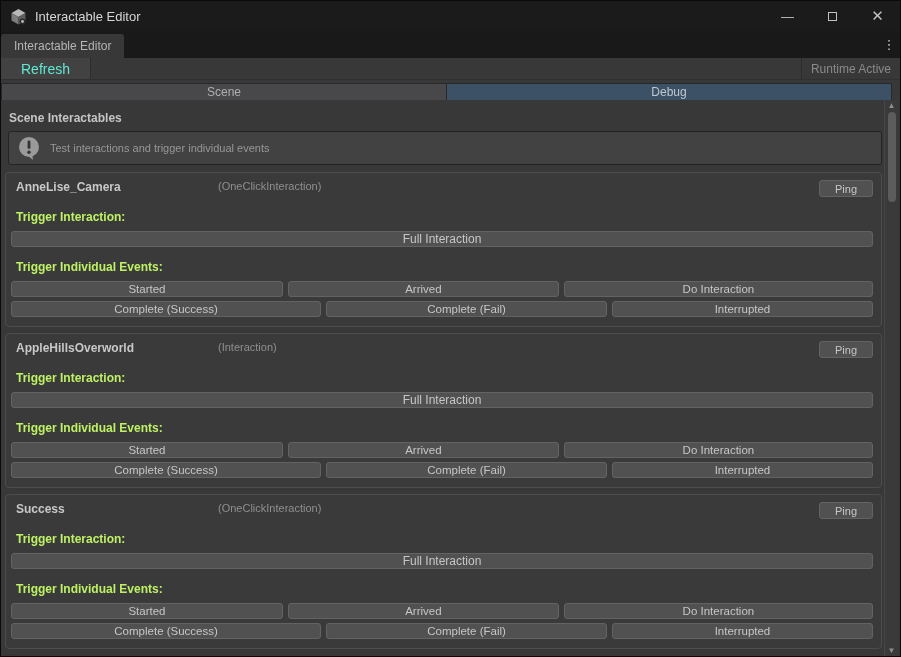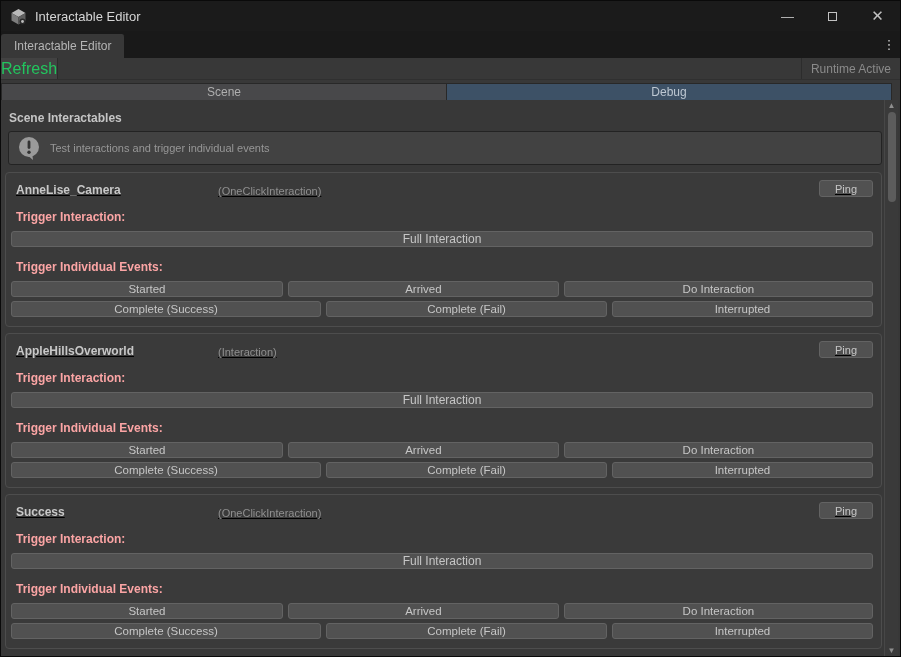--- a/index.html
+++ b/index.html
@@ -41,21 +41,21 @@
     display:flex; align-items:center; justify-content:center; letter-spacing:0;
   }
 
   
   .toolbar {
     height:22px; background:#383838; border-bottom:1px solid #303030;
     display:flex; align-items:stretch;
   }
   .tb-btn {
     background:#424242; border:0; border-right:1px solid #2c2c2c;
-    color:#22c55e; font-size:16px; padding:0 0; cursor:default;
+    color:#5eead4; font-size:14px; padding:0 20px; cursor:default;
   }
   .tb-spacer { flex:1; }
   .tb-toggle {
     border-left:1px solid #2c2c2c; color:#8a8a8a; font-size:12px;
     display:flex; align-items:center; padding:0 9px; background:transparent; border-right:0; border-top:0; border-bottom:0;
   }
 
   
   .view-tabs { display:flex; margin:3px 8px 0 0; height:18px; }
   .view-tab {
@@ -79,24 +79,24 @@
   }
   .helpbox .info-icon { width:24px; height:24px; flex:0 0 auto; }
   .helpbox .help-text { font-size:11px; color:#979797; }
 
   
   .card {
     margin:6px 0 6px 4px; background:#3a3a3a;
     border:1px solid #4d4d4d; border-radius:4px;
     padding:7px 8px 9px 5px;
   }
-  .card-head { display:flex; align-items:flex-end; height:17px;text-decoration:underline; }
+  .card-head { display:flex; align-items:flex-start; height:17px; }
   .card-name { font-size:12px; font-weight:bold; color:#c8c8c8; width:207px; padding-left:5px; }
   .card-type { font-size:11px; color:#8f8f8f; flex:1; }
-  .lbl { font-size:12px; font-weight:bold; color:#fca5a5; margin:13px 0 0 5px; }
+  .lbl { font-size:12px; font-weight:bold; color:#bef264; margin:13px 0 0 5px; }
 
   .btn {
     background:#515151; border:1px solid #636363; border-radius:3px;
     color:#c6c6c6; font-size:12px; cursor:default;
     font-family:"Liberation Sans","DejaVu Sans",sans-serif;
   }
   .btn.ping { height:17px; width:54px; font-size:11px; margin-left:auto; }
   .btn.full { display:block; width:100%; height:16px; margin-top:7px; }
   .ev-row { display:flex; gap:5px; margin-top:4px; }
   .ev-row.first { margin-top:7px; }

